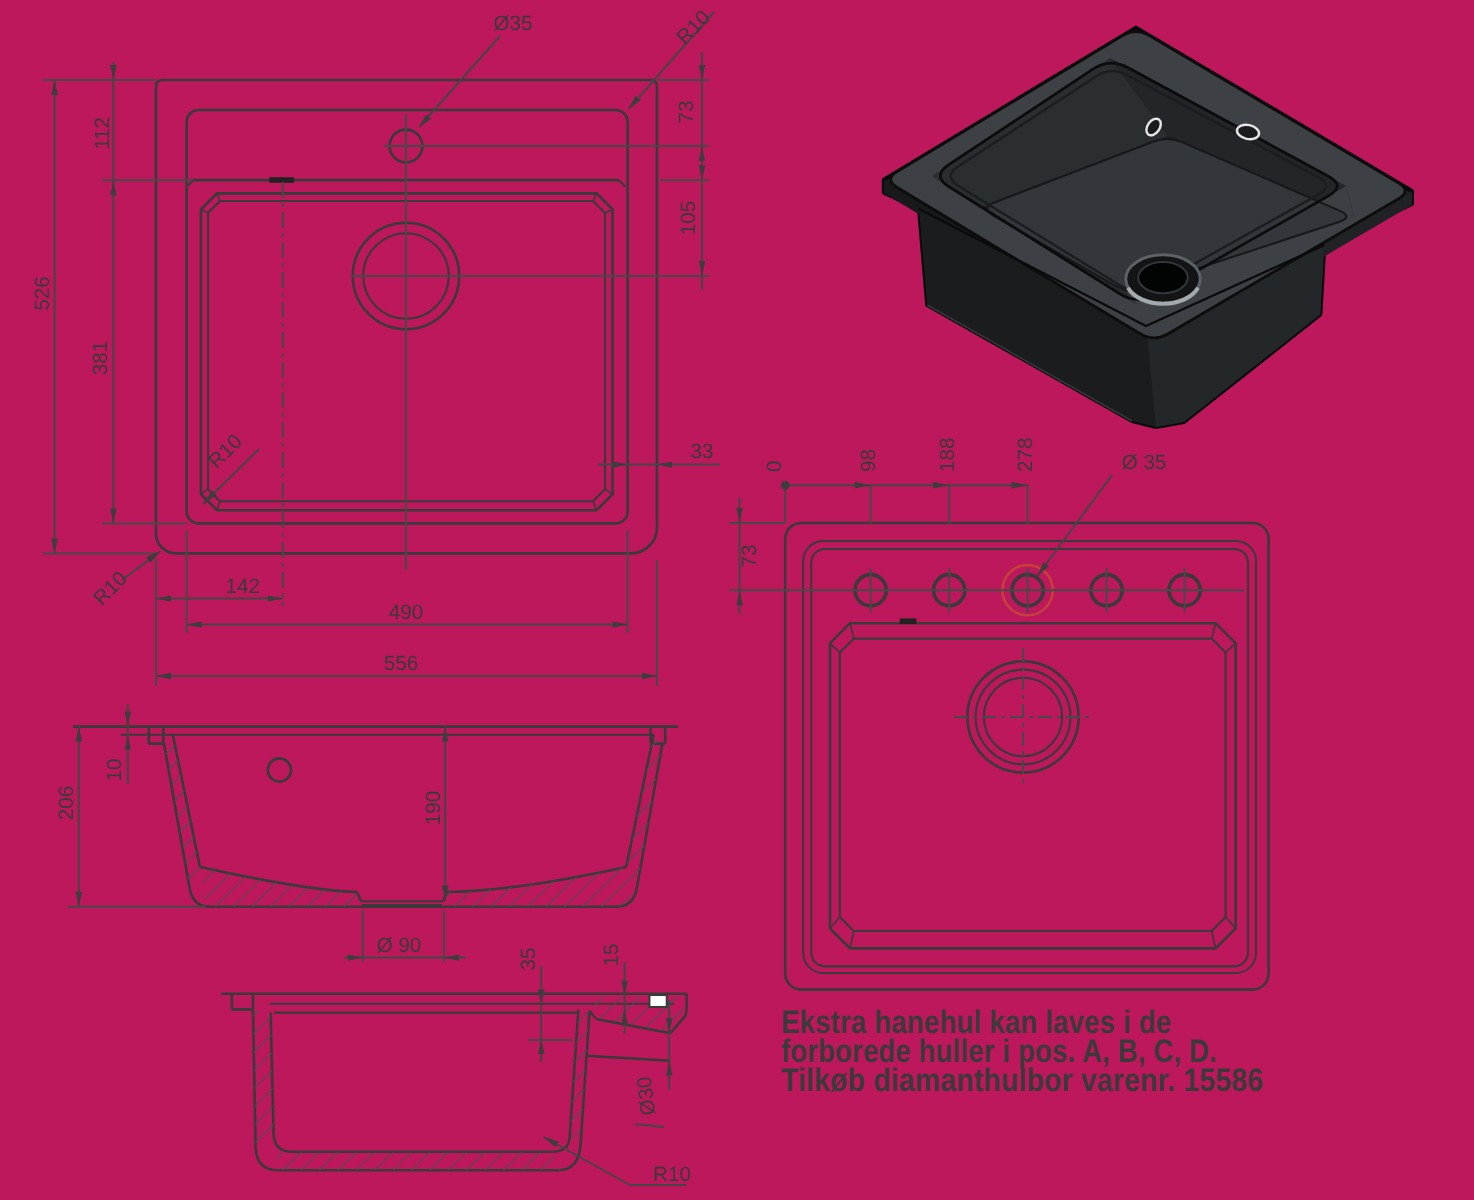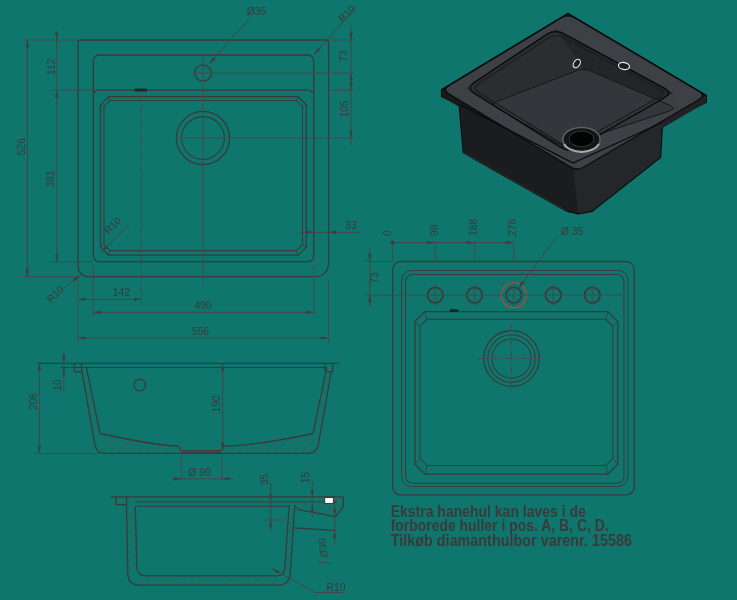--- a/index.html
+++ b/index.html
@@ -1,16 +1,16 @@
 <!DOCTYPE html>
 <html><head>
 <meta charset="utf-8">
 <style>
   html,body{margin:0;padding:0;background:#fff;}
-  #page{position:relative;width:737px;height:600px;background:#0f766e;overflow:hidden;}
+  #page{position:relative;width:737px;height:600px;background:#be185d;overflow:hidden;}
   svg text{font-family:"Liberation Sans",sans-serif;fill:#3a3a3a;}
   .dim{font-size:10.3px;}
 </style>
 </head>
 <body>
 <div id="page">
 <svg width="737" height="600" viewBox="0 0 737 600">
 <defs>
 <pattern id="h6" width="6.5" height="6.5" patternUnits="userSpaceOnUse" patternTransform="rotate(45)">
   <line x1="0" y1="0" x2="0" y2="6.5" stroke="#4d4d4d" stroke-width="1"></line>

